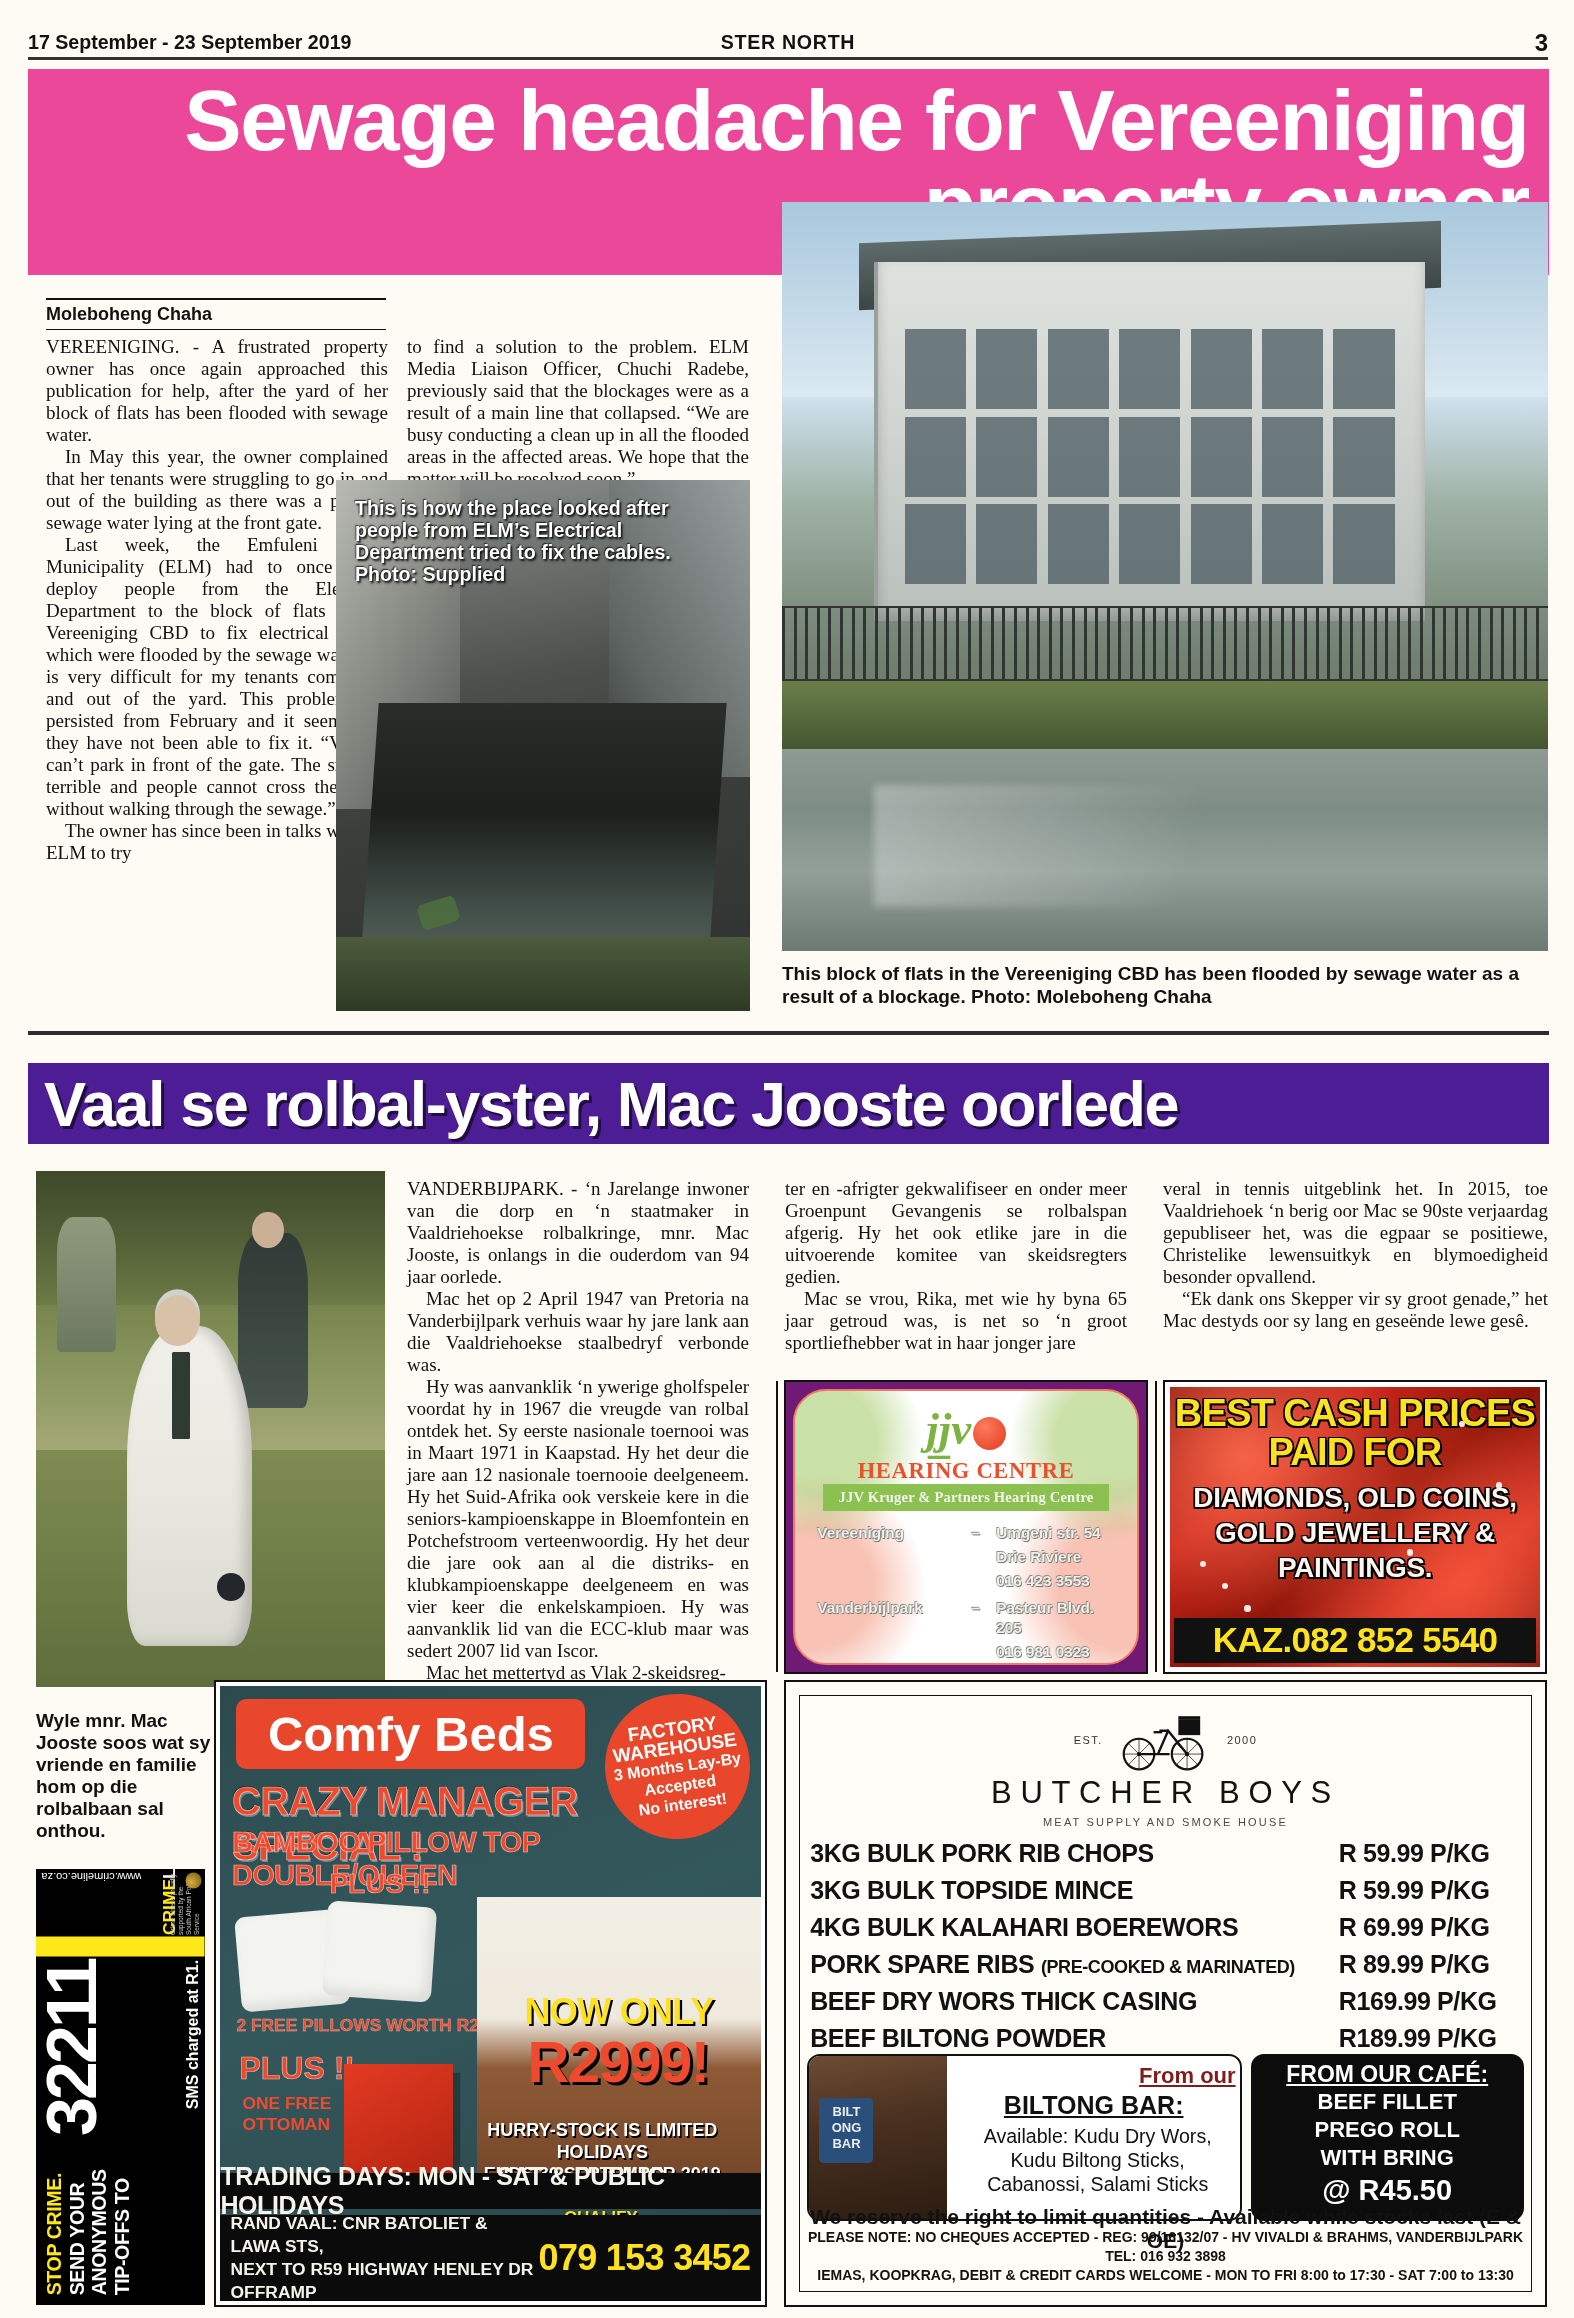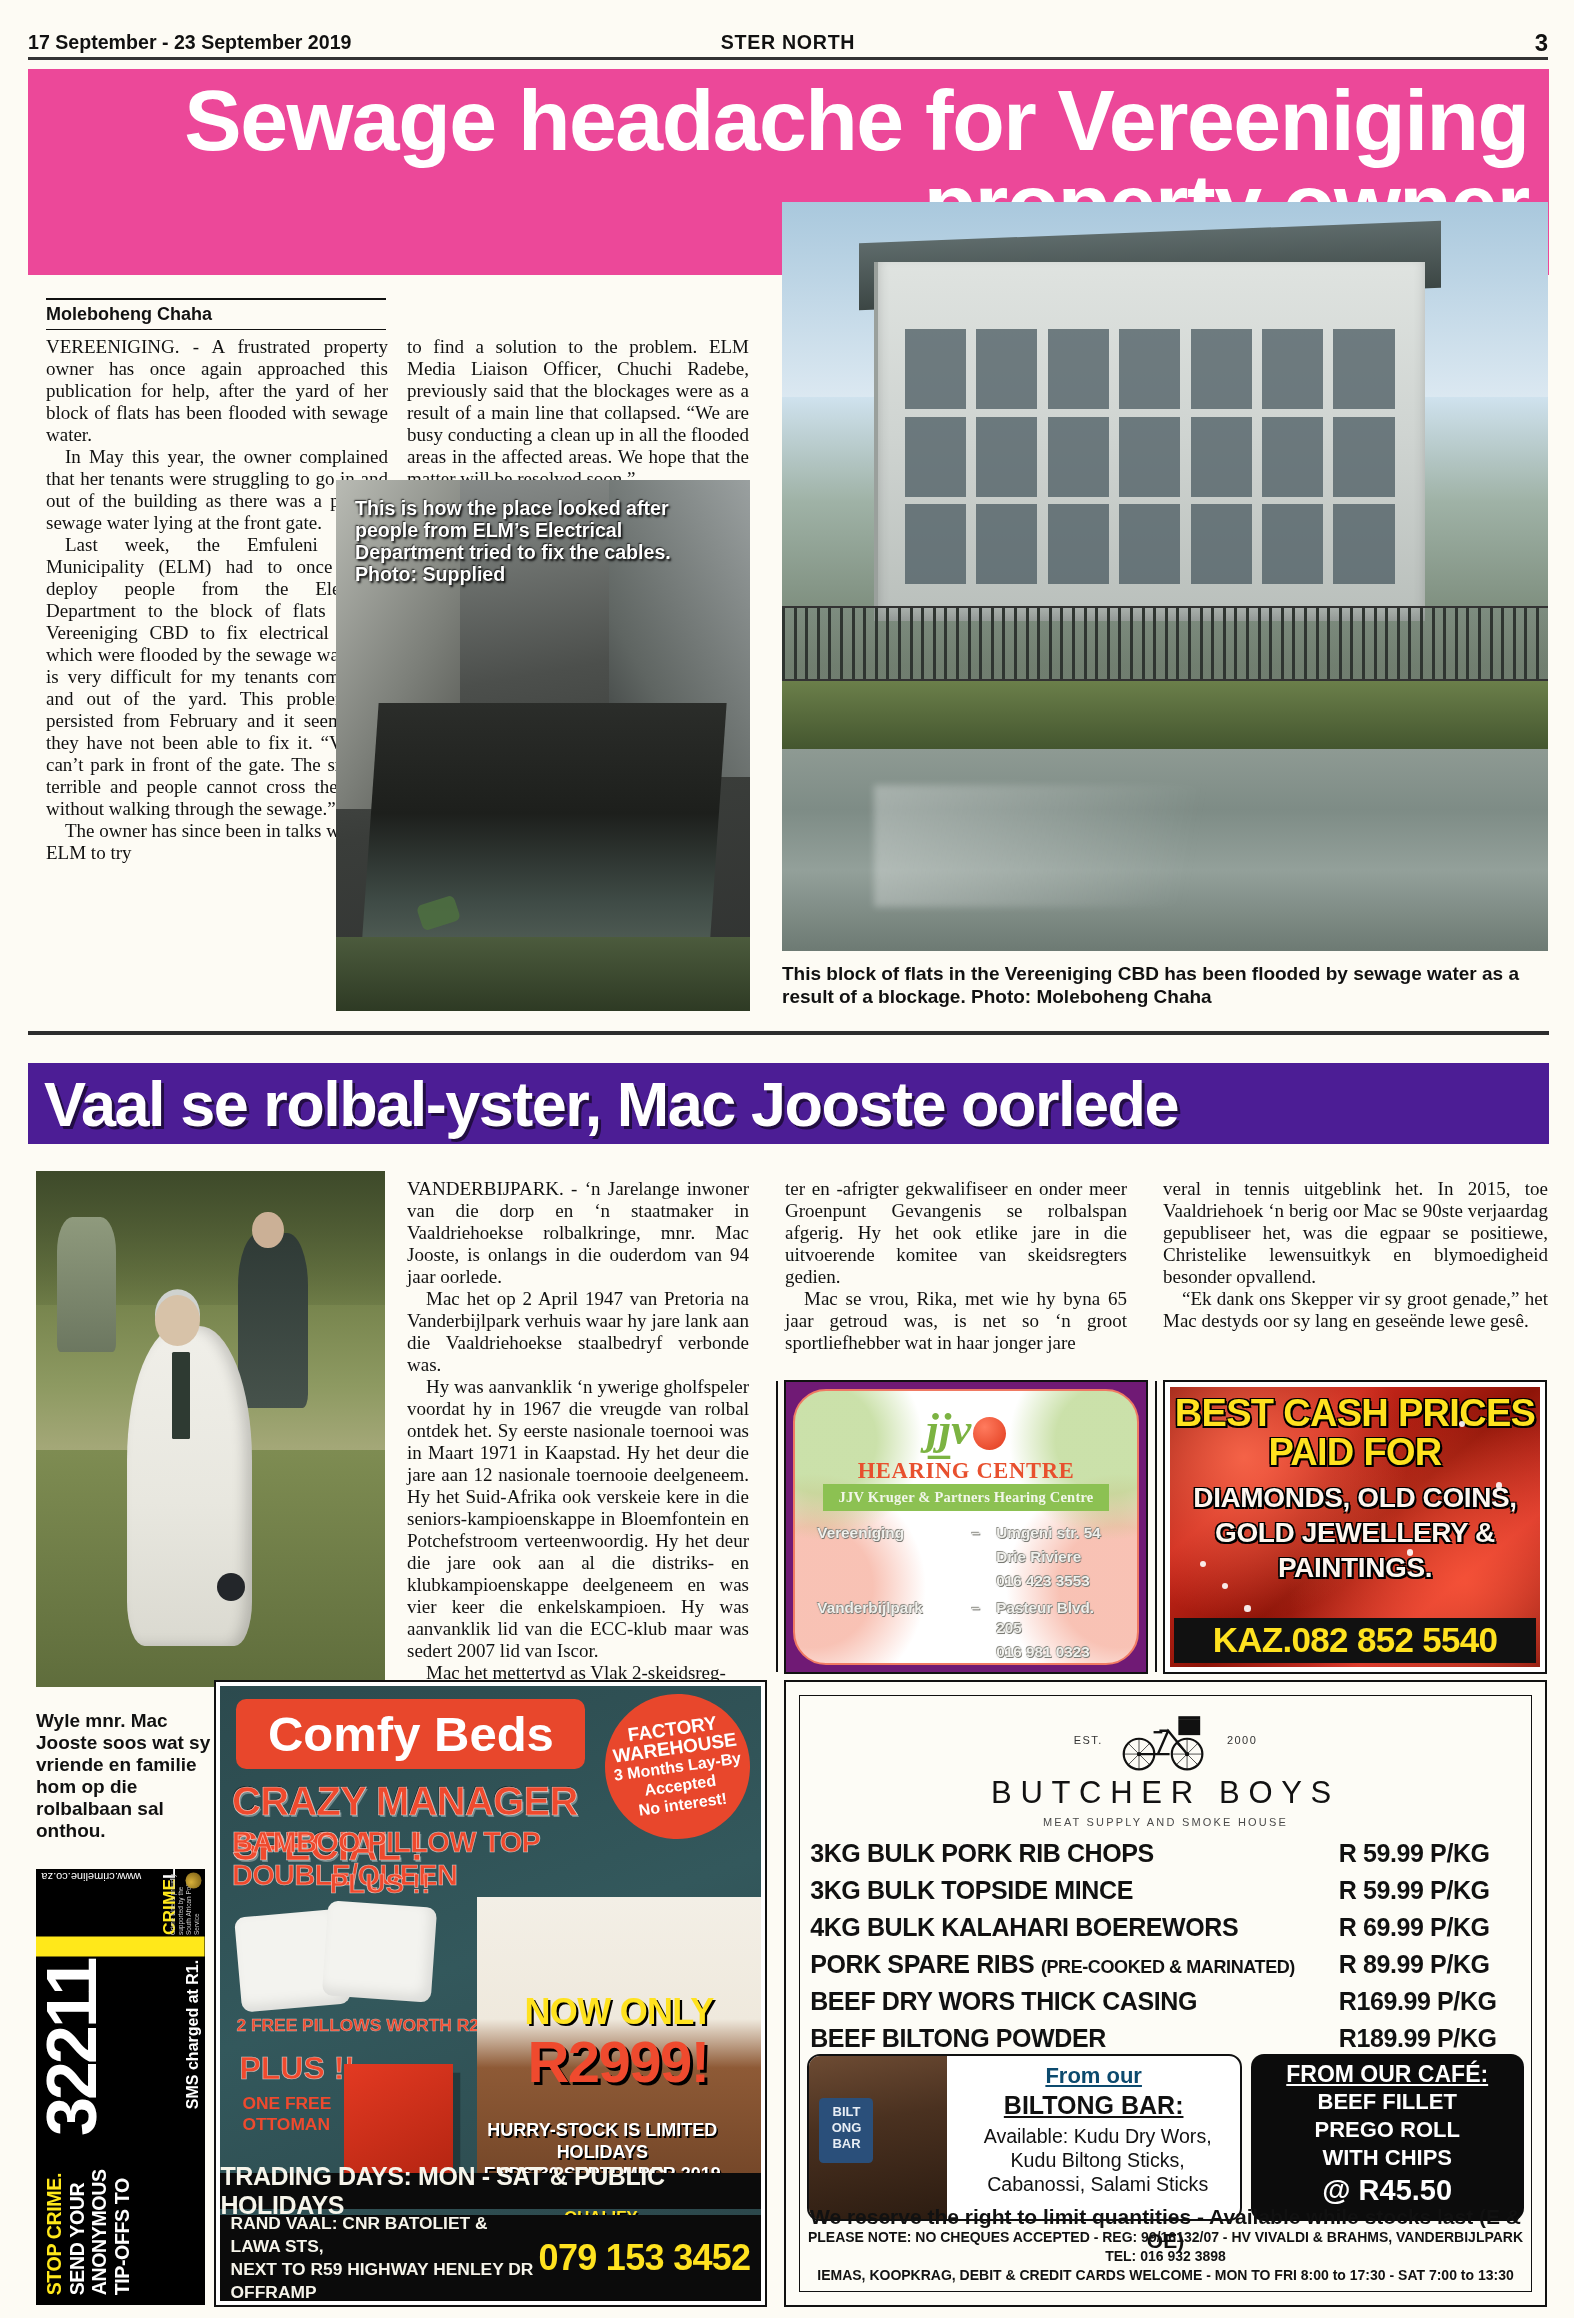--- a/index.html
+++ b/index.html
@@ -448,21 +448,21 @@
     position:relative;
   }
   .bb-photo .tag {
     position:absolute; left:10.2px; top:42px; width:54px; height:65px;
     background:#2a4f7a; border-radius:4.4px; color:#e8eef5;
     font-family:"Liberation Sans", sans-serif; font-weight:bold;
     font-size:13px; line-height:16px; text-align:center; padding-top:5.8px;
   }
   .bb-biltong-txt { flex:1; text-align:center; padding:7.3px 4.4px; }
   .bb-fromour { font-family:"Liberation Sans", sans-serif; font-weight:bold;
-    font-size:22px; color:#0c4a6e; text-decoration:underline; }
+    font-size:22px; color:#7f1d1d; text-decoration:underline;text-align:right; }
   .bb-bar { font-family:"Liberation Sans", sans-serif; font-weight:bold;
     font-size:25px; color:#111; text-decoration:underline; margin-top:1.5px; }
   .bb-avail { font-family:"Liberation Sans", sans-serif;
     font-size:19.6px; line-height:24px; color:#111; margin-top:4.4px;margin-left:8px; }
   .bb-cafe {
     width:273px; border-radius:13px; background:#0c0c0c; color:#fff;
     text-align:center; padding:7.3px 4.4px;
   }
   .bb-cafe .t { font-family:"Liberation Sans", sans-serif; font-weight:bold;
     font-size:23px; text-decoration:underline; }
@@ -802,21 +802,21 @@
           <div class="bb-biltong-txt">
             <div class="bb-fromour">From our</div>
             <div class="bb-bar">BILTONG BAR:</div>
             <div class="bb-avail">Available: Kudu Dry Wors, Kudu Biltong Sticks, Cabanossi, Salami Sticks</div>
           </div>
         </div>
         <div class="bb-cafe">
           <div class="t">FROM OUR CAFÉ:</div>
           <div class="l">BEEF FILLET</div>
           <div class="l">PREGO ROLL</div>
-          <div class="l">WITH CHIPS</div>
+          <div class="l">WITH BRING</div>
           <div class="p">@ R45.50</div>
         </div>
       </div>
 
       <div class="bb-disc">We reserve the right to limit quantities - Available while stocks last  (E &amp; OE)</div>
       <div class="bb-note">
         <div>PLEASE NOTE: NO CHEQUES ACCEPTED - REG: 99/16132/07 - HV VIVALDI &amp; BRAHMS, VANDERBIJLPARK TEL: 016 932 3898</div>
         <div>IEMAS, KOOPKRAG, DEBIT &amp; CREDIT CARDS WELCOME - MON TO FRI 8:00 to 17:30 - SAT 7:00 to 13:30</div>
       </div>
     </div>

